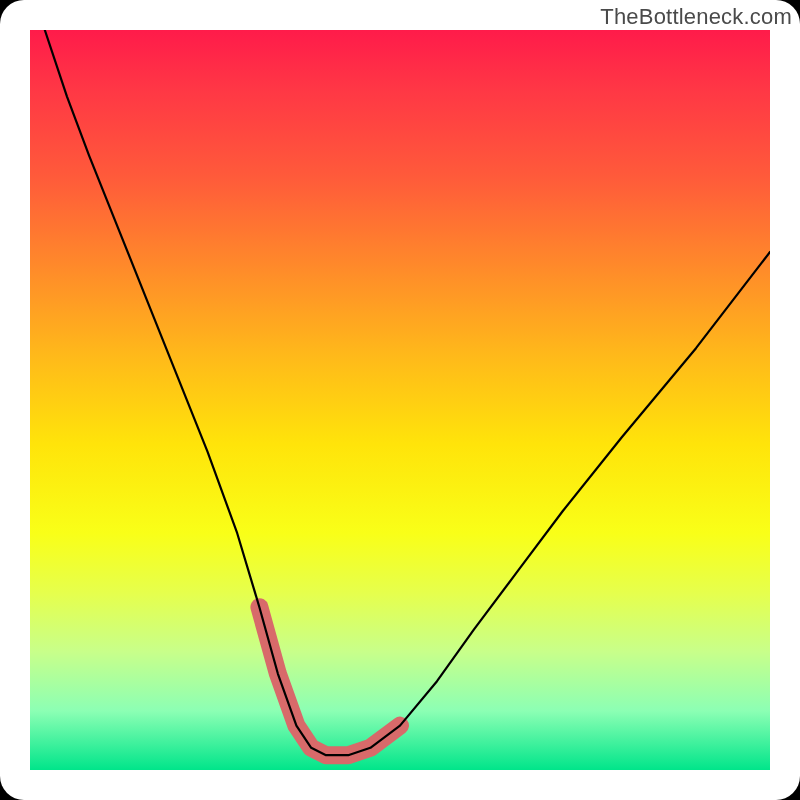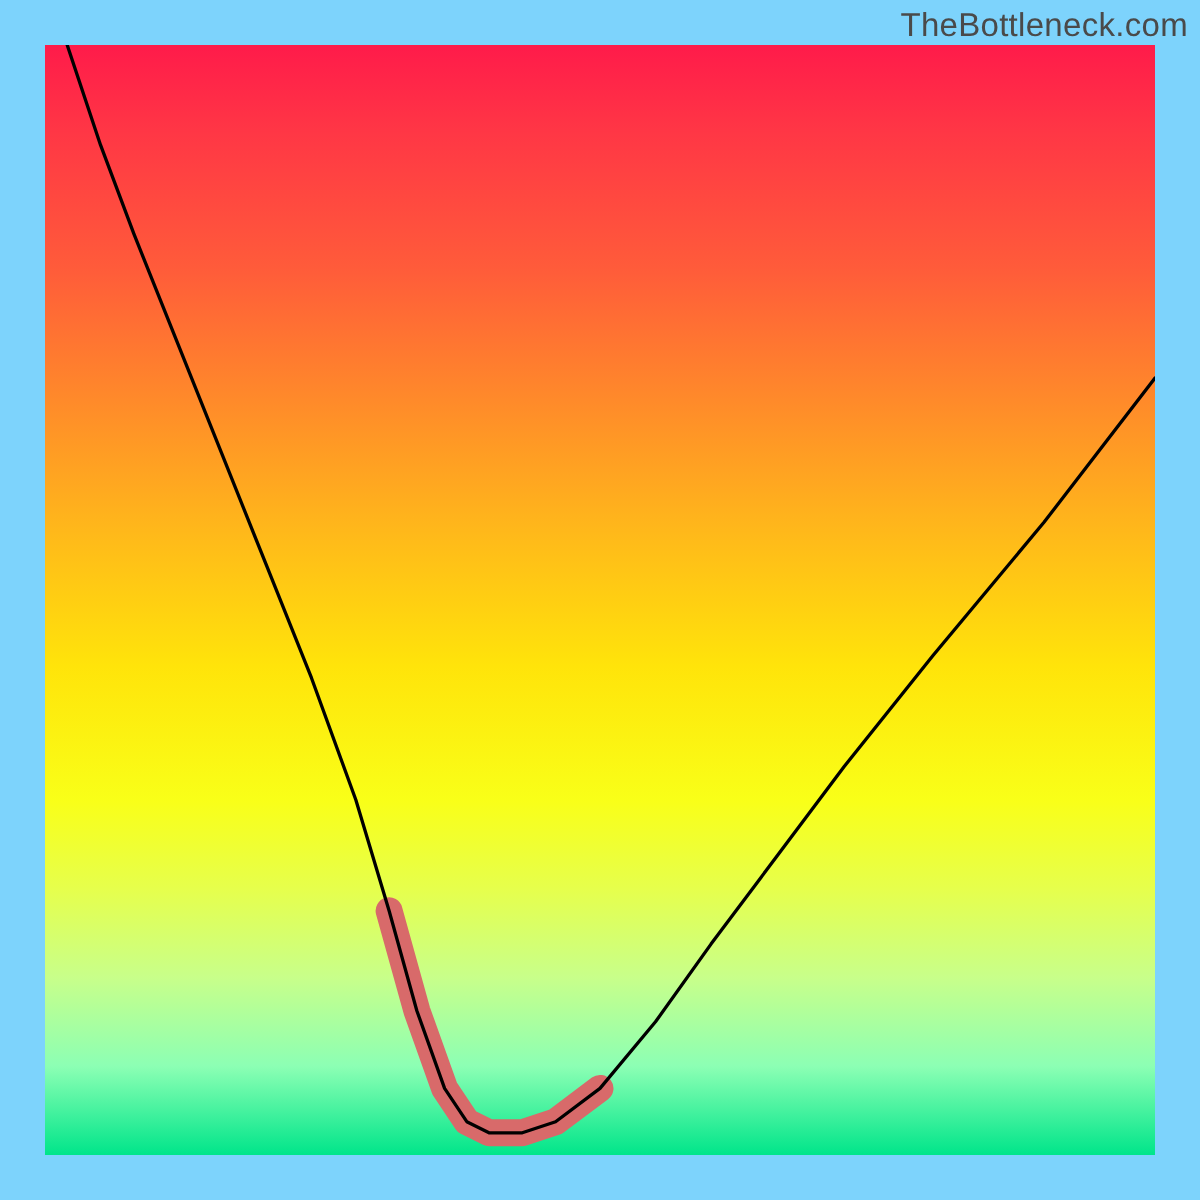--- a/index.html
+++ b/index.html
@@ -8,21 +8,22 @@
     width: 800px;
     height: 800px;
     background: #000;
     font-family: Arial, Helvetica, sans-serif;
     overflow: hidden;
   }
   .frame {
     position: absolute;
     left: 0; top: 0;
     width: 800px; height: 800px;
-    background: #7dd3fc;
+    background: #ffffff;
+    border-radius: 24px;
   }
   .plot {
     position: absolute;
     left: 30px;
     top: 30px;
     width: 740px;
     height: 740px;
     background: linear-gradient(to bottom,
       #ff1b4a 0%,
       #ff3745 8%,

